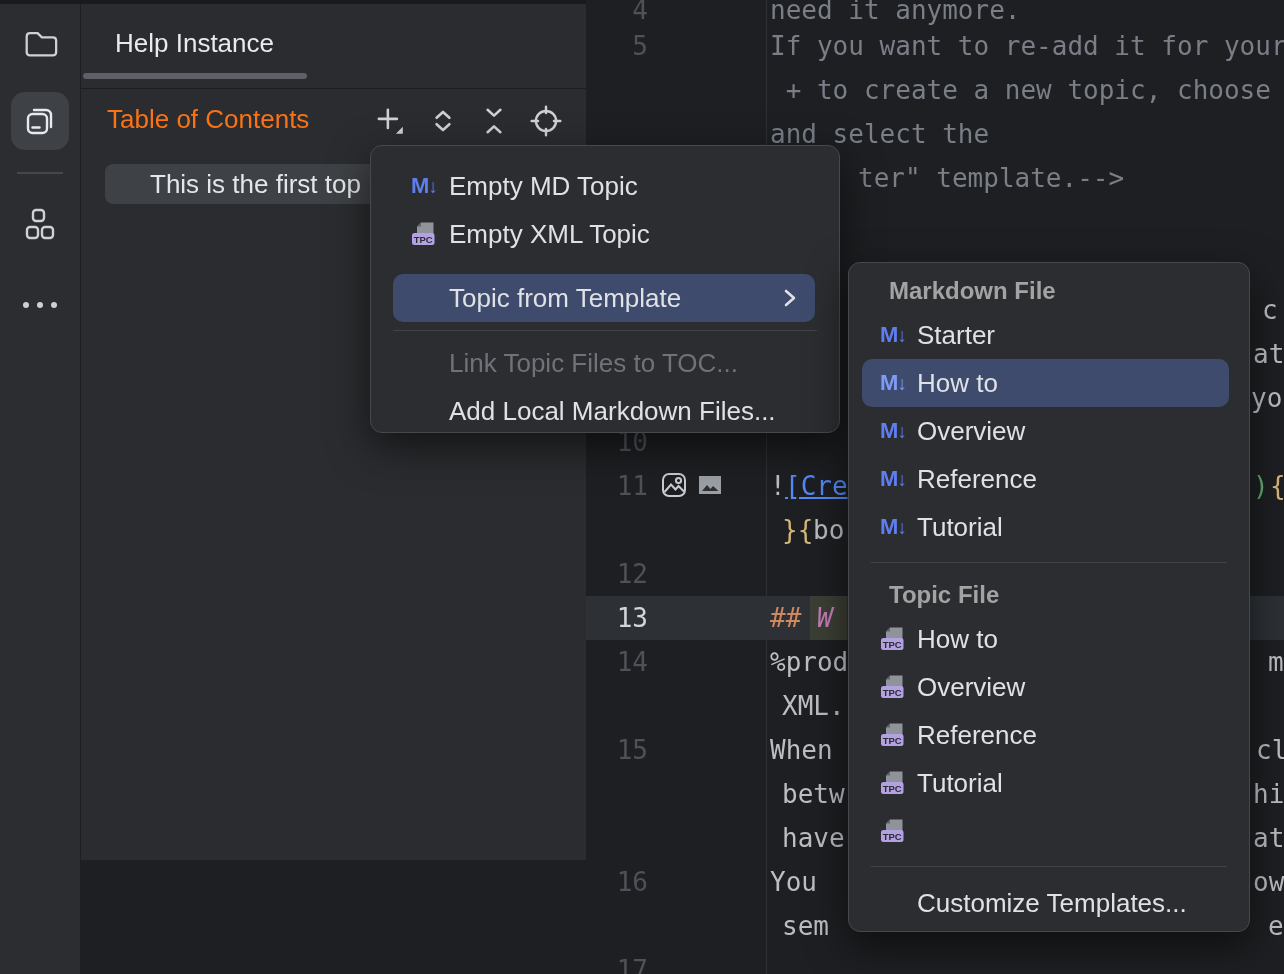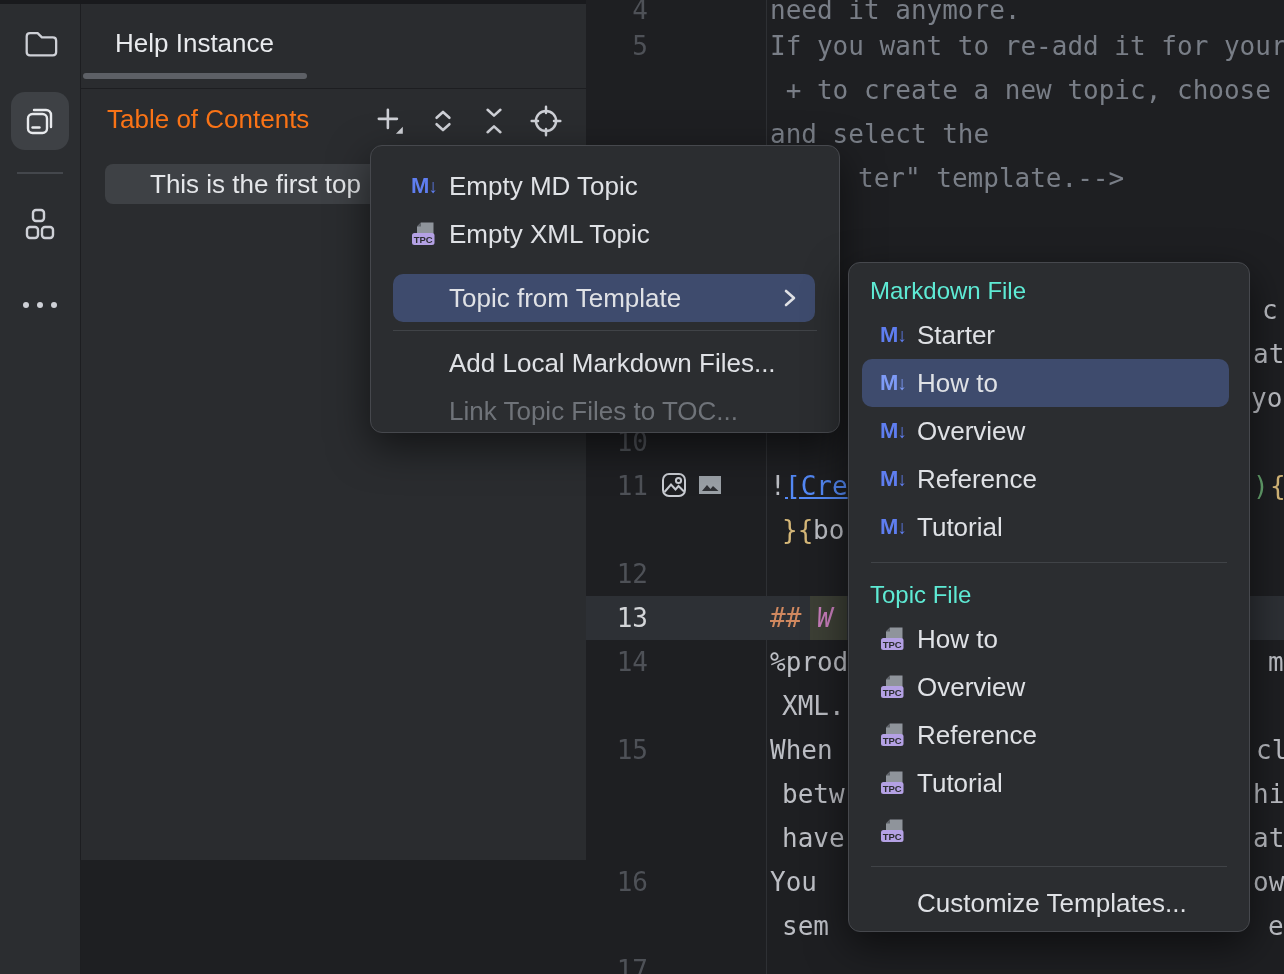--- a/index.html
+++ b/index.html
@@ -50,21 +50,21 @@
         box-shadow:0 14px 40px rgba(0,0,0,.55);box-sizing:border-box;z-index:10;}
   .menu1{left:370px;top:145px;width:470px;height:288px;padding:16px 0 14px 0;}
   .menu2{left:848px;top:262px;width:402px;height:670px;padding:8px 0 6px 0;z-index:11;}
   .mi{height:48px;display:flex;align-items:center;padding:0 24px 0 38px;font-size:26px;color:#dfe1e5;}
   .mi .ic{width:30px;display:flex;justify-content:center;margin-right:10px;flex:none;}
   .mi.sel{background:#3e4b6d;border-radius:10px;margin:16px 24px 0 22px;padding:0 16px;}
   .mi.dis{color:#6f7379;}
   .mi .grow{flex:1;}
   .msep{height:1px;background:#404347;margin:8px 22px;}
   .m2sep{height:1px;background:#404347;margin:11px 22px 12px 22px;}
-  .m2-header{height:40px;display:flex;align-items:center;padding:0 21px;font-size:24px;font-weight:400;color:#5eead4;}
+  .m2-header{height:40px;display:flex;align-items:center;padding:0 40px;font-size:24px;font-weight:700;color:#a3a3a3;}
   .m2i{height:48px;display:flex;align-items:center;padding:0 22px 0 30px;font-size:26px;color:#dfe1e5;}
   .m2i .ic{width:28px;display:flex;justify-content:center;margin-right:10px;flex:none;}
   .m2i.sel{background:#3e4b6d;border-radius:10px;margin:0 20px 0 13px;padding:0 22px 0 17px;}
   .m2i.noicon{padding-left:68px;}
 
   .md-ic{font-weight:700;color:#5f7ef0;font-size:22px;letter-spacing:-1px;white-space:nowrap;}
   .md-ic .ar{font-size:19px;font-weight:400;}
   svg{display:block;}
 </style>
 </head>
@@ -263,28 +263,28 @@
       <span class="ic"></span>
       <span>Topic from Template</span>
       <span class="grow"></span>
       <span>
         <svg width="18" height="24" viewBox="0 0 18 24" fill="none" stroke="#dfe1e5" stroke-width="2.6" stroke-linecap="round" stroke-linejoin="round">
             <path d="M5 5 l8 7 -8 7"></path>
           </svg>
       </span>
     </div>
     <div class="msep"></div>
+    <div class="mi dis">
+      <span class="ic"></span>
+      <span>Link Topic Files to TOC...</span>
+    </div>
     <div class="mi">
       <span class="ic"></span>
       <span>Add Local Markdown Files...</span>
     </div>
-    <div class="mi dis">
-      <span class="ic"></span>
-      <span>Link Topic Files to TOC...</span>
-    </div>
   </div>
 
   <div class="menu menu2">
     <div class="m2-header">Markdown File</div>
 
     <div class="m2i">
       <span class="ic">
           <span class="md-ic"><span>M</span><span class="ar">↓</span></span>
         </span>
       <span>Starter</span>

